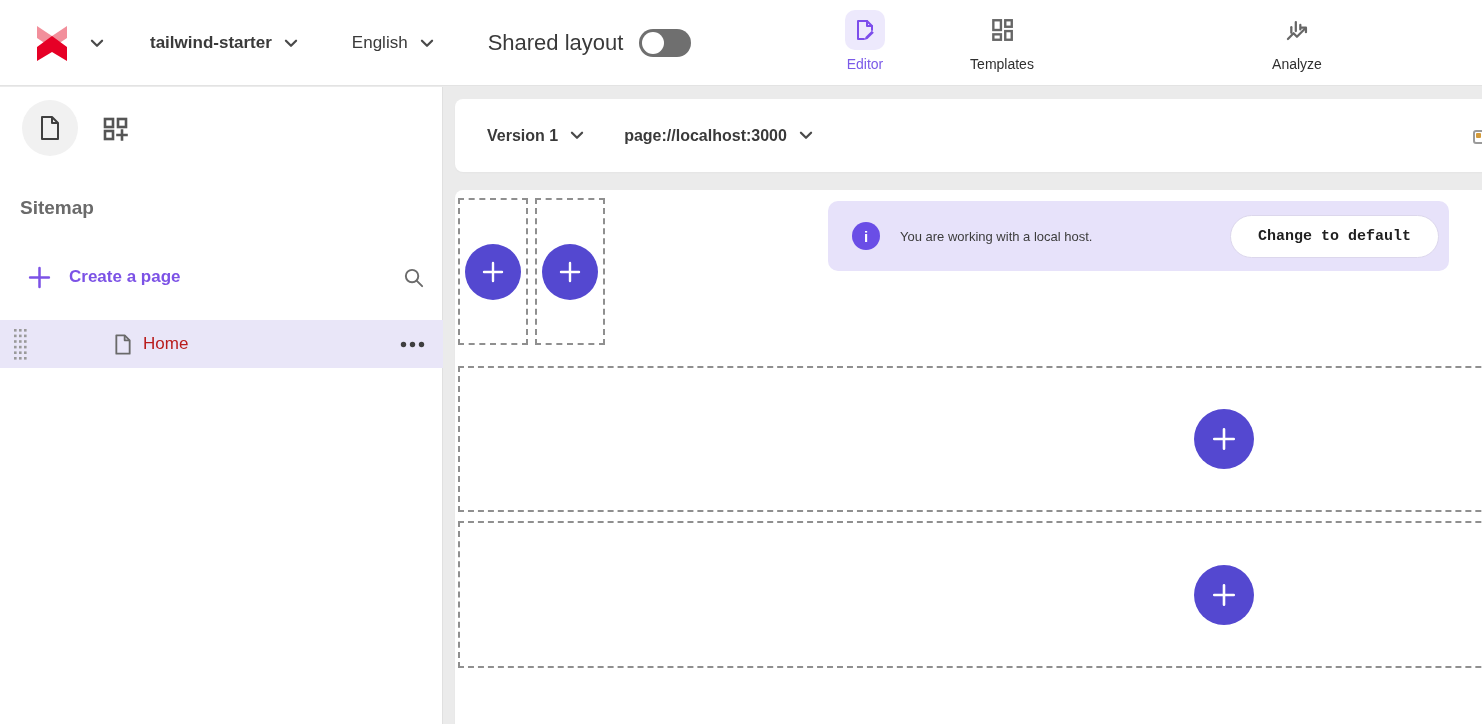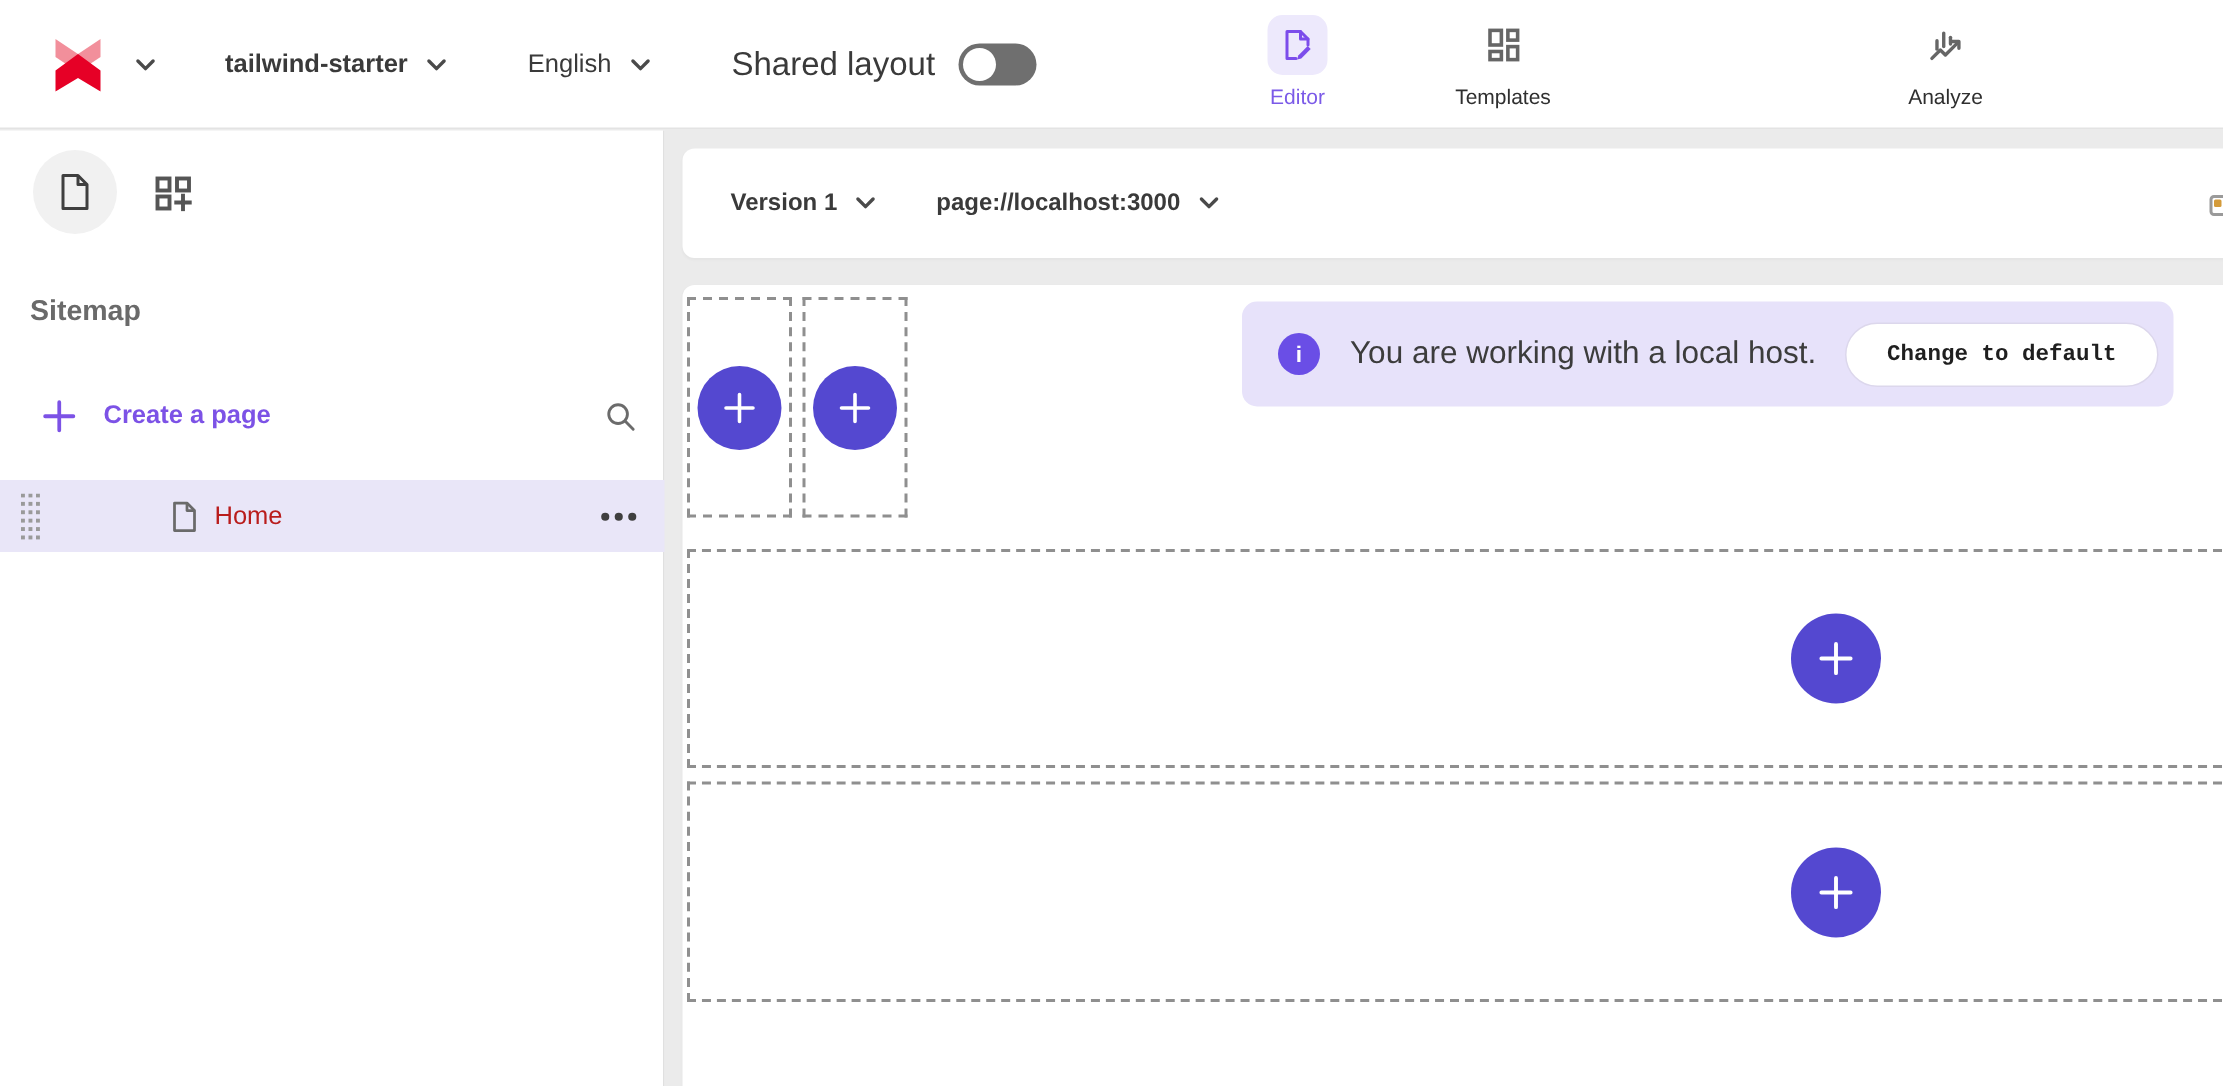--- a/index.html
+++ b/index.html
@@ -78,21 +78,21 @@
              display:flex; align-items:center; justify-content:center; cursor:pointer;
              border:none; flex:0 0 auto; }
   .add-btn.lg { width:60px; height:60px; }
 
   .banner { position:absolute; left:373px; top:11px; width:621px; height:70px;
             background:#e7e2fa; border-radius:10px; display:flex; align-items:center;
             padding:0 10px 0 24px; z-index:3; }
   .info-icon { width:28px; height:28px; border-radius:50%; background:#6a4ee6; color:#fff;
                font-size:15px; font-weight:700; display:flex; align-items:center;
                justify-content:center; flex:0 0 auto; }
-  .banner-msg { margin-left:20px; font-size:21px; color:#3c3c3c; }
+  .banner-msg { margin-left:20px; font-size:13px; color:#3c3c3c; }
   .banner-btn { margin-left:auto; height:43px; padding:0 27px; background:#fff;
                 border:1px solid #dcd7ec; border-radius:22px; font-size:15px;
                 font-weight:700; color:#1f1f1f; cursor:pointer;
                 font-family:Liberation Mono, monospace; }
 </style>
 </head>
 <body>
 
 <div id="app">
 

